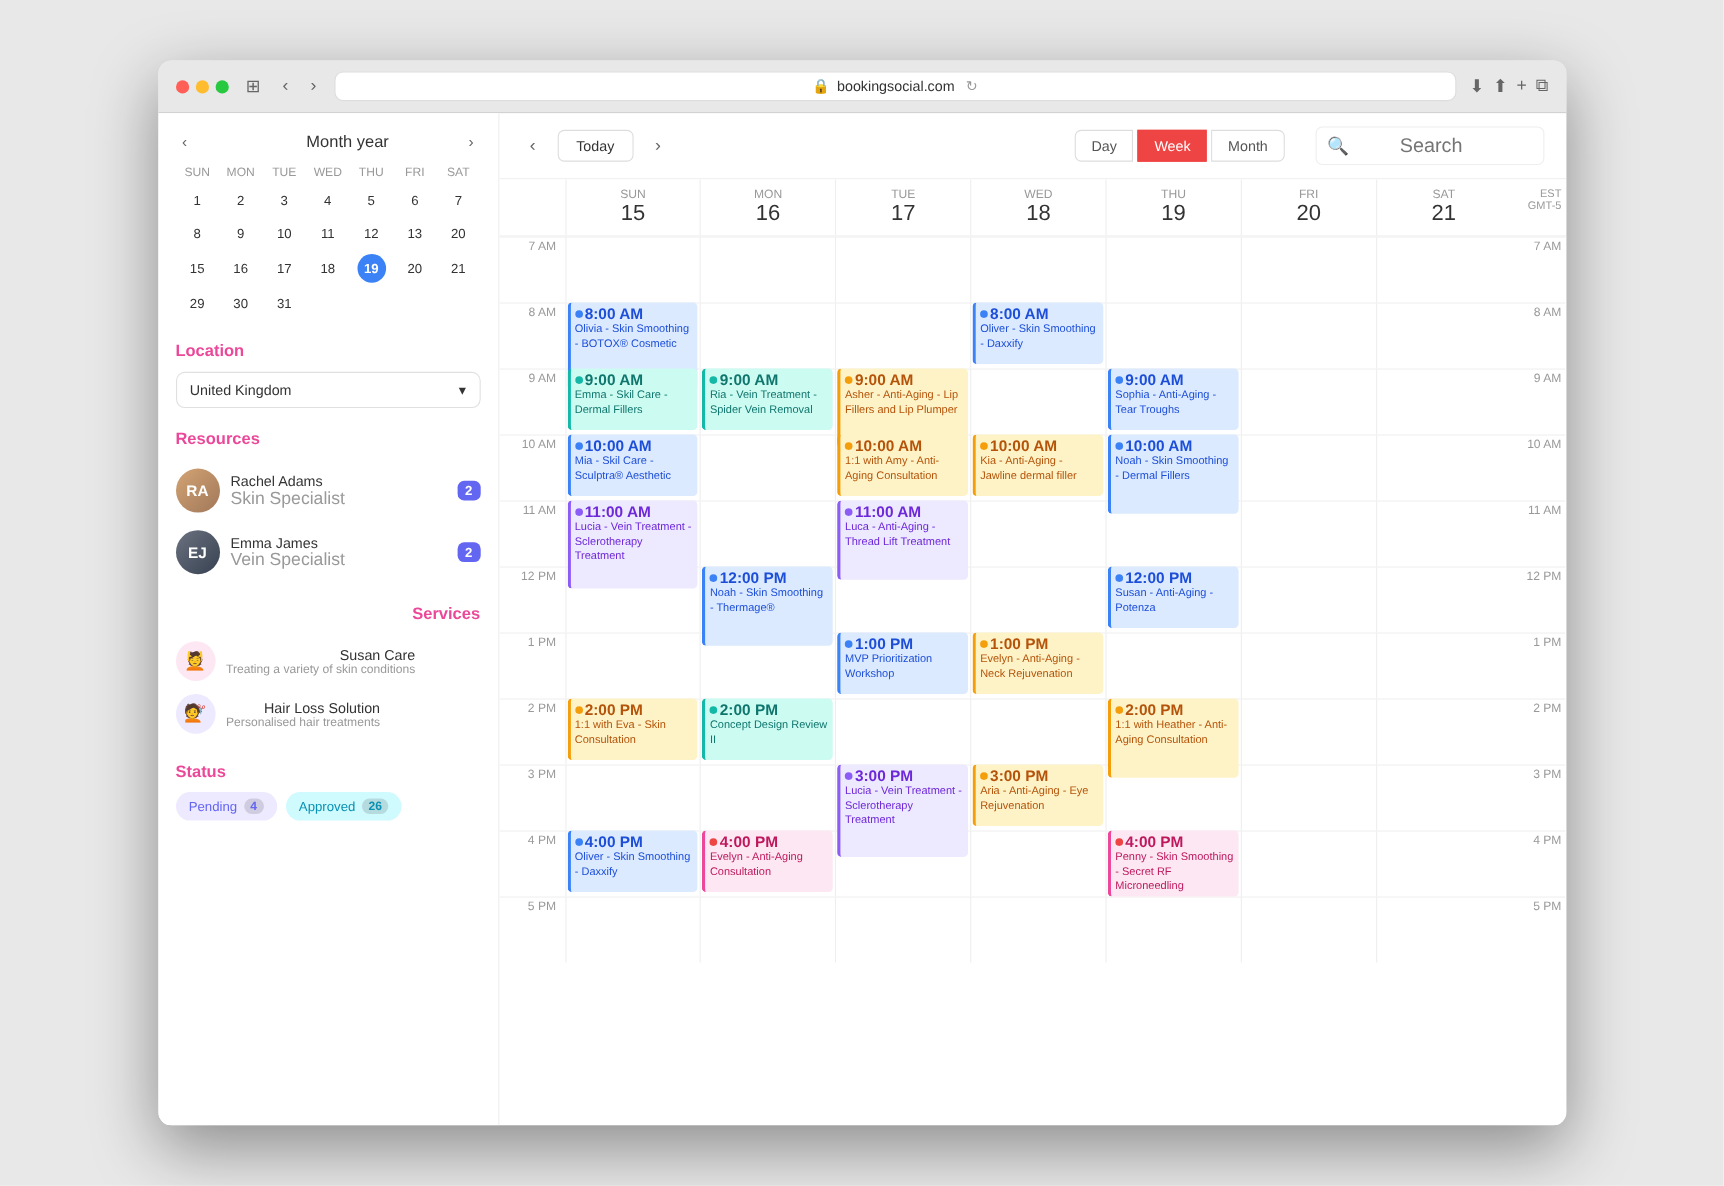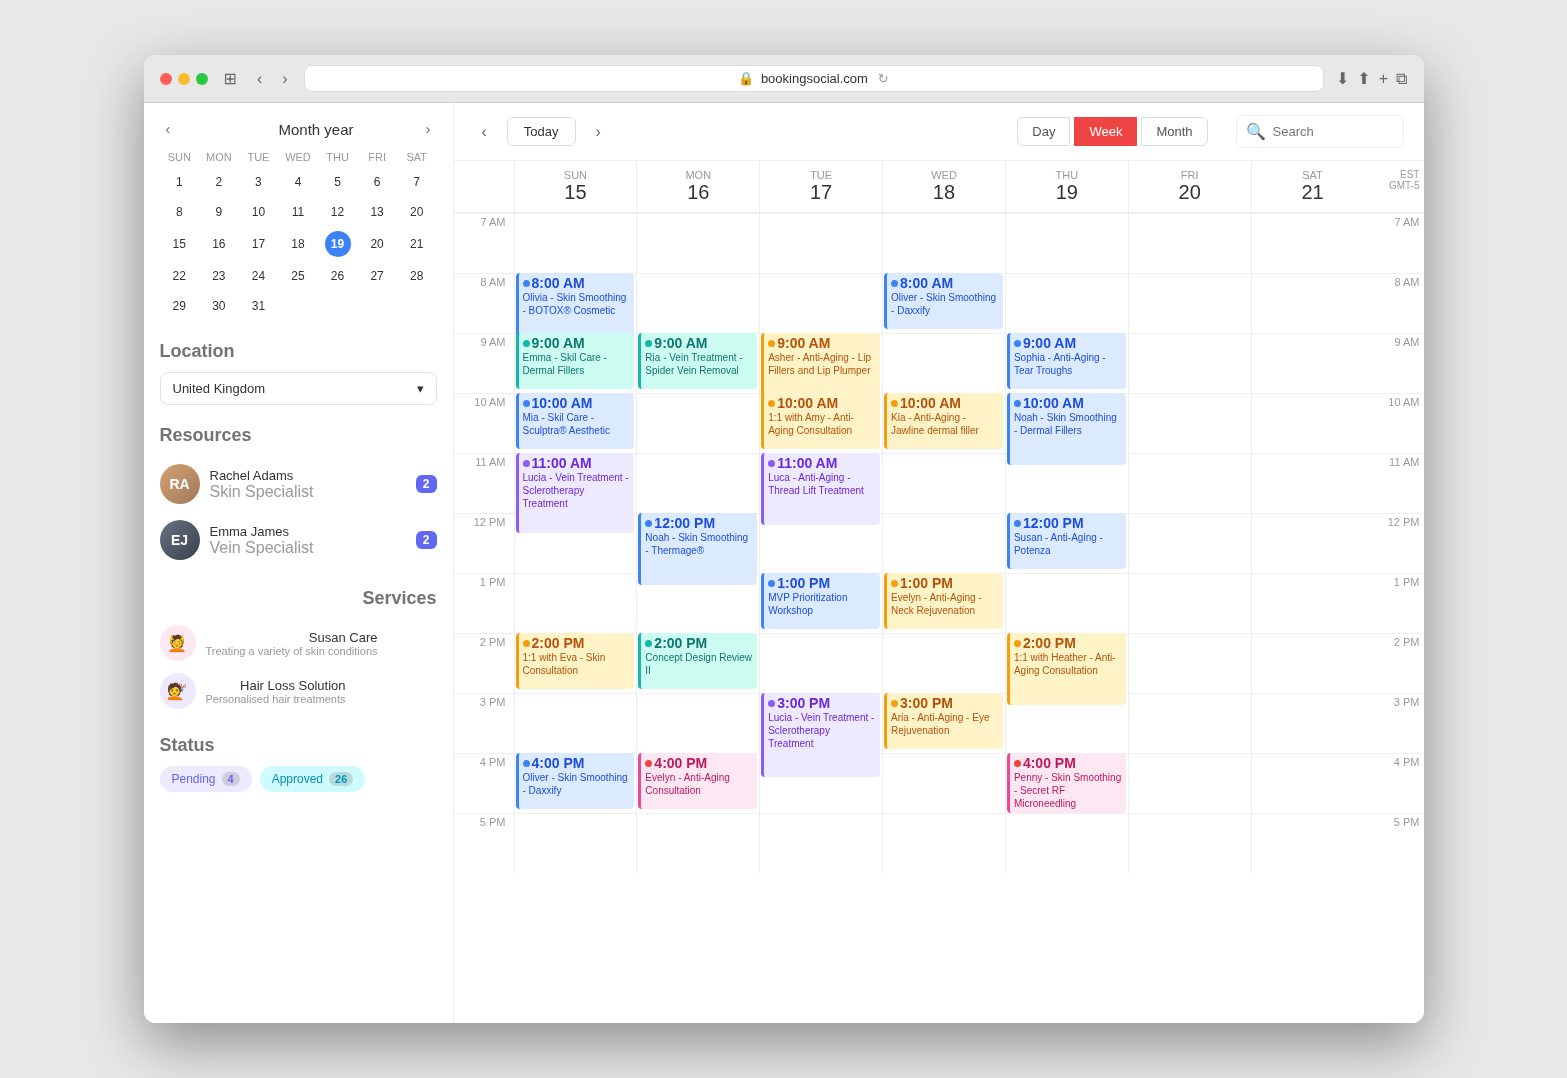--- a/index.html
+++ b/index.html
@@ -114,23 +114,23 @@
       border-radius: 50%;
       display: inline-flex;
       align-items: center;
       justify-content: center;
       width: 26px;
       height: 26px;
       font-weight: 600;
     }
 
     .section-title {
-      font-size: 18px;
+      font-size: 15px;
       font-weight: 600;
-      color: #737373;
+      color: #ec4899;
       margin-bottom: 10px;
     }
 
     .location-section { margin-bottom: 20px; }
 
     .location-dropdown {
       display: flex;
       align-items: center;
       justify-content: space-between;
       width: 100%;
@@ -284,23 +284,24 @@
       gap: 6px;
       padding: 6px 10px;
       border: 1px solid #eee;
       border-radius: 6px;
       margin-left: 16px;
     }
 
     .search-area input {
       border: none;
       outline: none;
-      font-size: 13px;
+      font-size: 18px;
       color: #333;
       width: 120px;
+      margin-left: 40px;
     }
 
     
     .cal-grid-container {
       flex: 1;
       overflow-y: auto;
       overflow-x: hidden;
     }
 
     .cal-days-header {
@@ -484,29 +485,20 @@
               <tr>
                 <td>15</td>
                 <td>16</td>
                 <td>17</td>
                 <td>18</td>
                 <td><span class="day-today">19</span></td>
                 <td>20</td>
                 <td>21</td>
               </tr>
               <tr>
-                <td>22</td>
-                <td>23</td>
-                <td>24</td>
-                <td>25</td>
-                <td>26</td>
-                <td>27</td>
-                <td>28</td>
-              </tr>
-              <tr>
                 <td>29</td>
                 <td>30</td>
                 <td>31</td>
                 <td></td>
                 <td></td>
                 <td></td>
                 <td></td>
               </tr>
             </tbody>
         </table>

